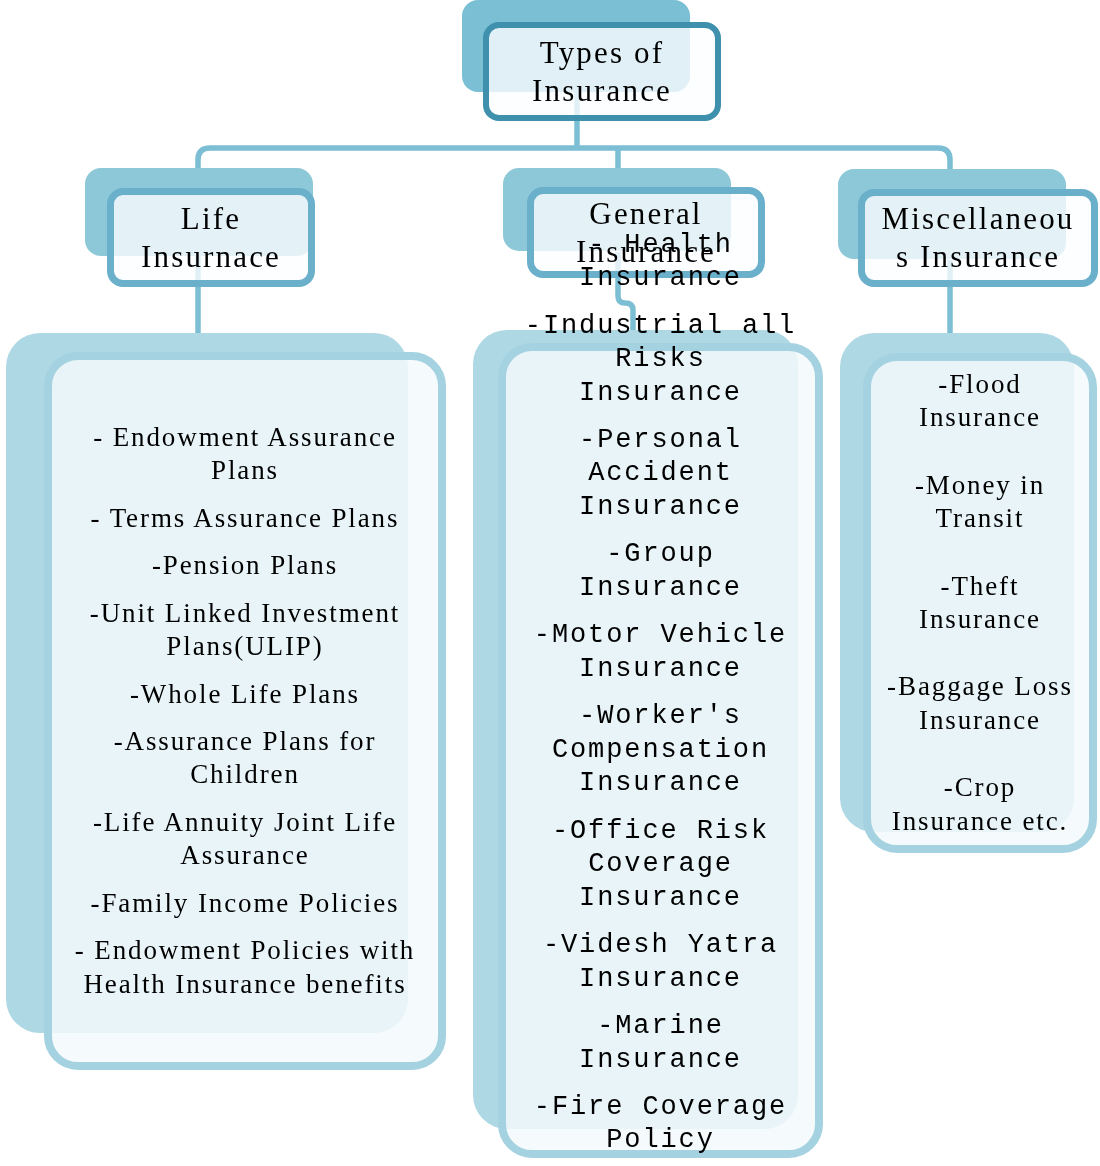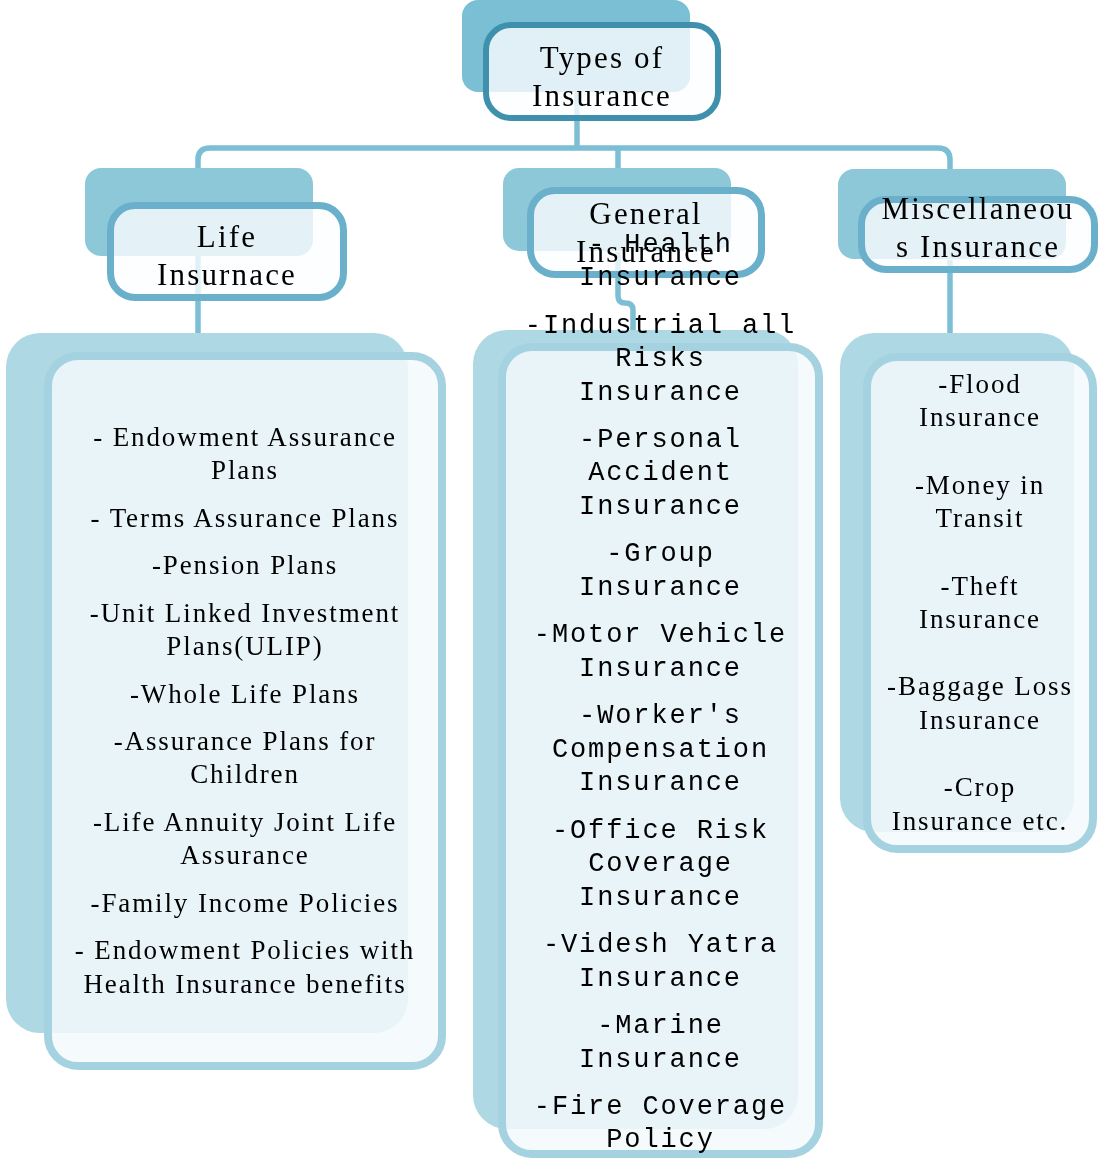--- a/index.html
+++ b/index.html
@@ -25,24 +25,24 @@
   .shadow {
     position: absolute;
     border-radius: 16px;
   }
   .shadow.rootc  { background: var(--shadow-root, #7abfd4); }
   .shadow.branch { background: var(--shadow-branch, #8dc8d8); }
   .shadow.listc  { background: var(--shadow-list, #aed8e4); border-radius: 34px; }
   .node {
     position: absolute;
     box-sizing: border-box;
-    border-radius: 28px;
+    border-radius: 16px;
     background: var(--fill-node, rgba(252,254,255,0.78));
     display: flex;
-    align-items: flex-end;
+    align-items: center;
     justify-content: center;
   }
   .node.root   { border: 6px solid var(--border-root, #3f90ad); }
   .node.branch { border: 7px solid var(--border-branch, #6bb0cb); }
   .node-title {
     font-size: 31px;
     line-height: 1.22;
     letter-spacing: 0.07em;
     text-align: center;
     white-space: pre-wrap;
@@ -82,33 +82,33 @@
     <path d="M950 260 L950 338"></path>
   </svg>
 
   <div class="shadow rootc" style="left:462px; top:0; width:228px; height:92px;"></div>
   <div class="node root" style="left:483px; top:22px; width:238px; height:99px;">
     <div class="node-title">Types of
 Insurance</div>
   </div>
 
   <div class="shadow branch" style="left:85px; top:168px; width:228px; height:88px;"></div>
-  <div class="node branch" style="left:107px; top:188px; width:240px; height:99px;margin-top:14px;">
+  <div class="node branch" style="left:107px; top:188px; width:208px; height:99px;">
     <div class="node-title">Life
 Insurnace</div>
   </div>
 
   <div class="shadow branch" style="left:503px; top:168px; width:228px; height:83px;"></div>
   <div class="node branch" style="left:527px; top:187px; width:238px; height:91px;">
     <div class="node-title">General
 Insurance</div>
   </div>
 
   <div class="shadow branch" style="left:838px; top:169px; width:228px; height:90px;"></div>
-  <div class="node branch" style="left:858px; top:189px; width:240px; height:77px;margin-top:7px;">
+  <div class="node branch" style="left:858px; top:189px; width:240px; height:98px;">
     <div class="node-title">Miscellaneou
 s Insurance</div>
   </div>
 
   <div class="shadow listc" style="left:6px; top:333px; width:402px; height:700px;"></div>
   <div class="list" style="left:44px; top:352px; width:402px; height:718px;">
     <div class="item">- Endowment Assurance
 Plans</div>
     <div class="item">- Terms Assurance Plans</div>
     <div class="item">-Pension Plans</div>

